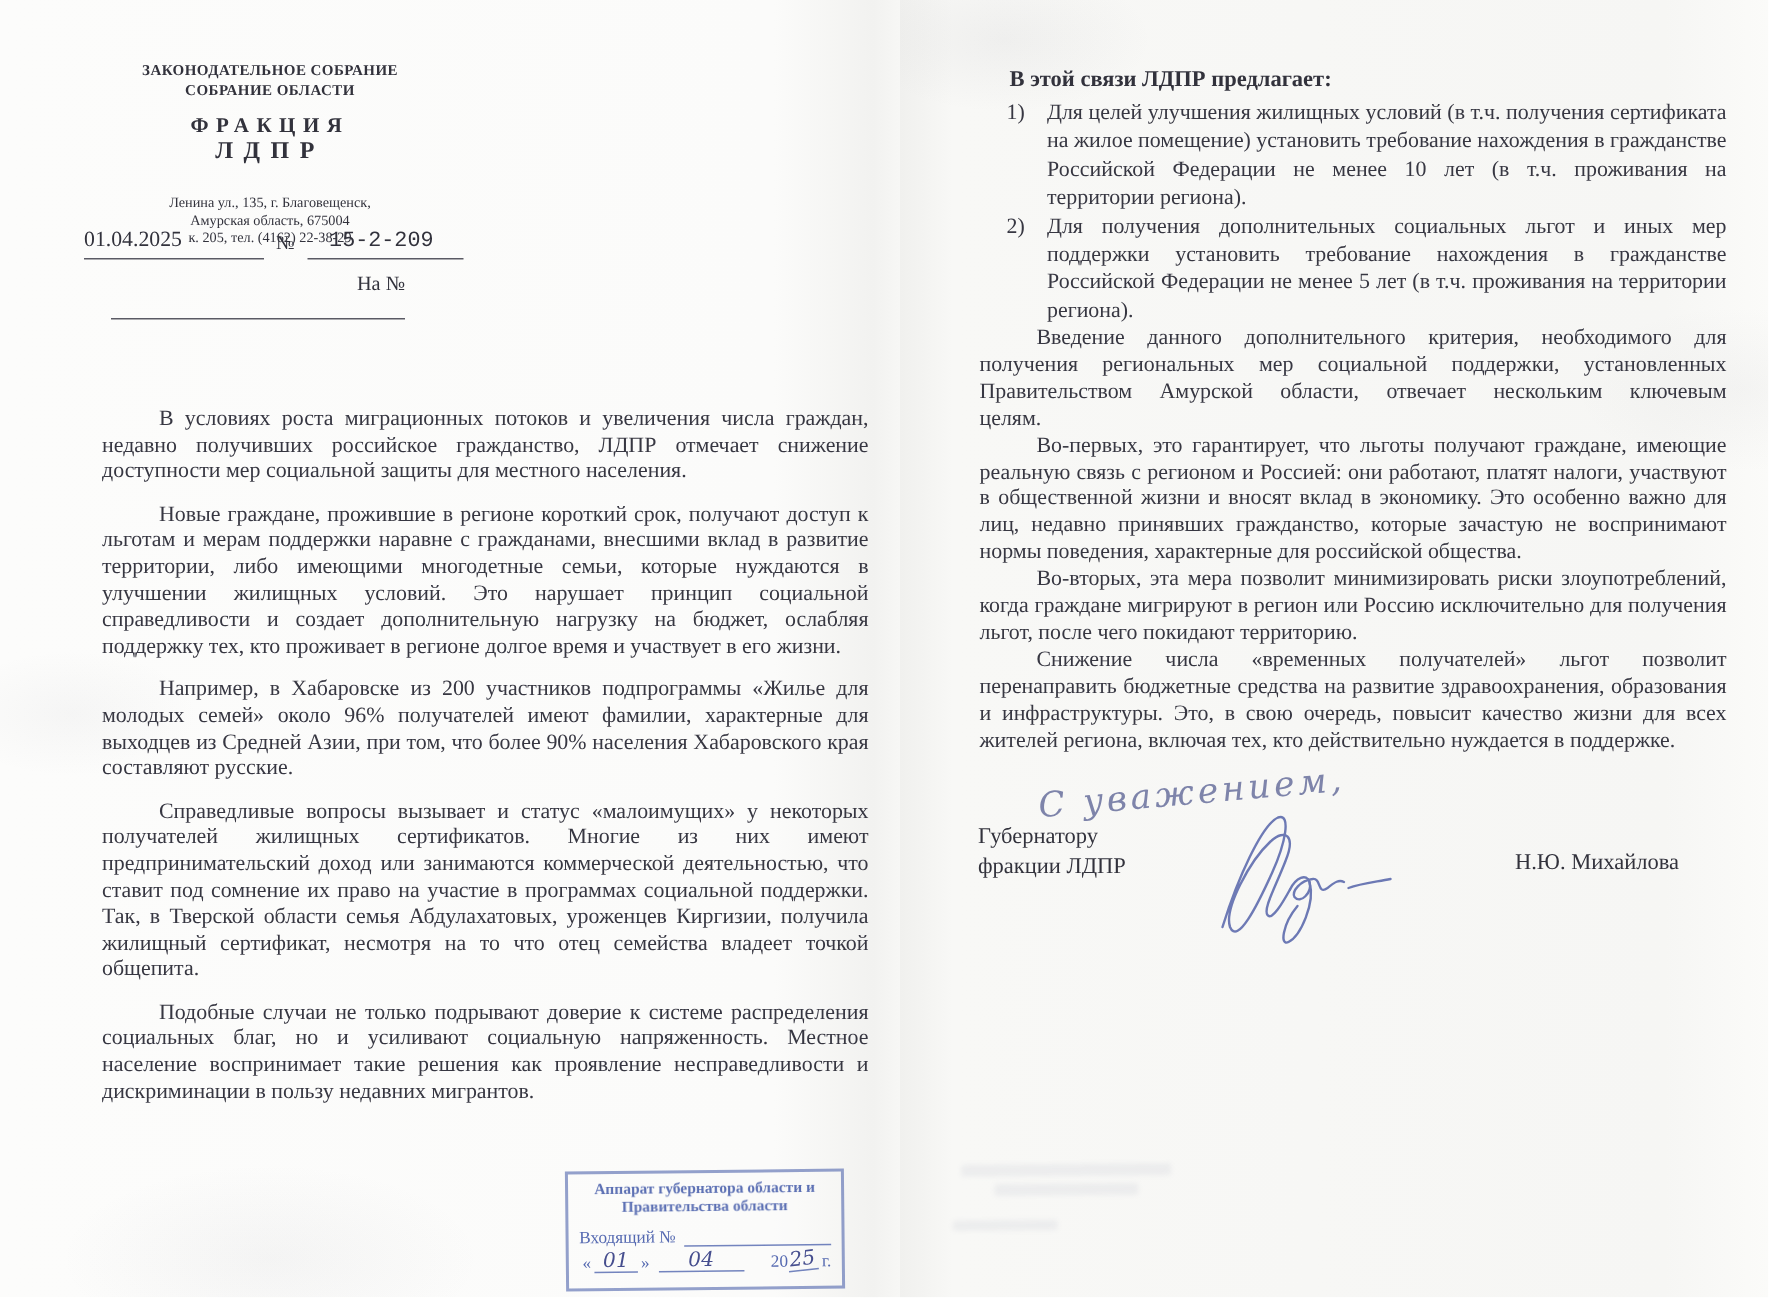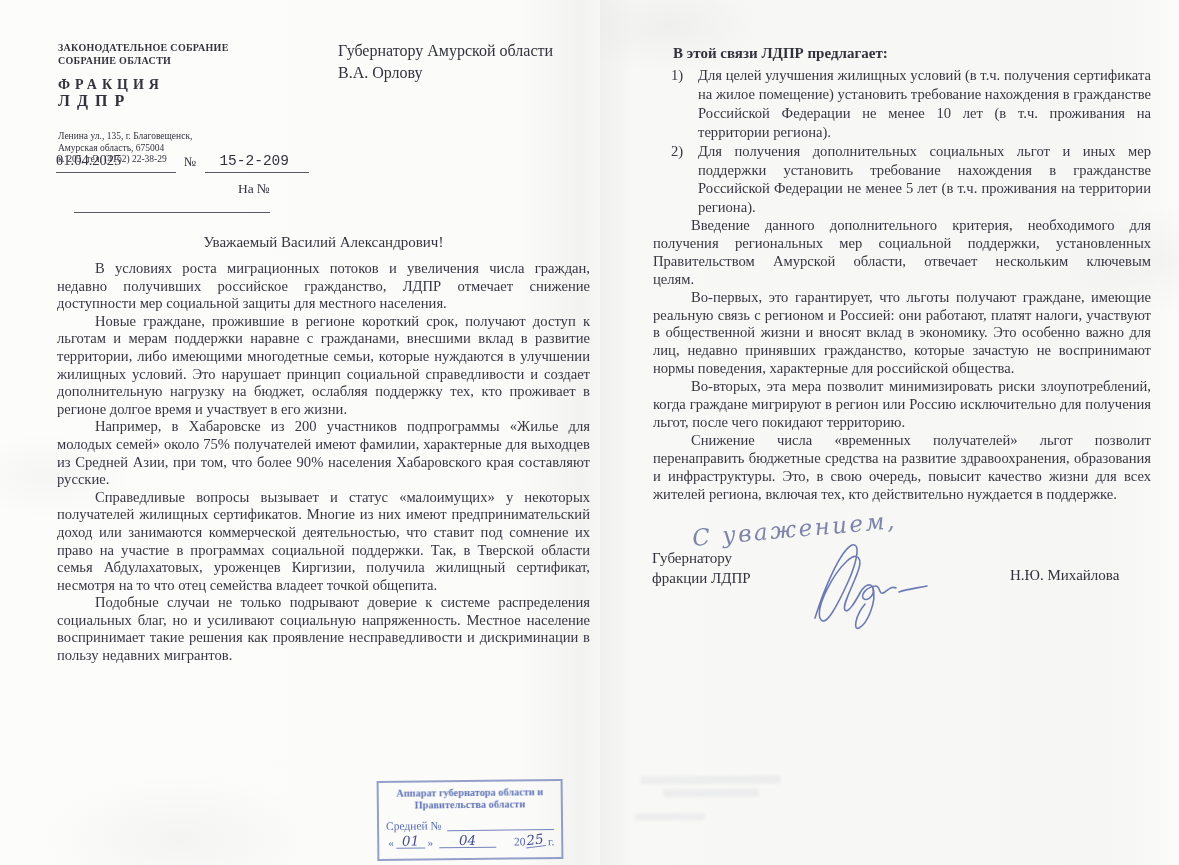--- a/index.html
+++ b/index.html
@@ -18,40 +18,40 @@
   .page2 {
     left:600px; width:579px;
     background:
       radial-gradient(140px 70px at 12% 3%, rgba(120,120,130,0.07), rgba(120,120,130,0) 70%),
       radial-gradient(160px 80px at 97% 30%, rgba(120,120,130,0.05), rgba(120,120,130,0) 70%),
       linear-gradient(90deg, #f0f0ee 0%, #f8f8f6 6%, #f6f6f4 88%, #fbfbf9 100%);
     text-decoration: underline;
   }
 
   
-  .letterhead { position:absolute; left:58px; top:42px; width:244px; text-align:left; color:#32323c; }
+  .letterhead { position:absolute; left:58px; top:42px; width:244px; text-align:center; color:#32323c; }
   .lh-org { font-size:10px; font-weight:bold; letter-spacing:0.3px; line-height:12.5px; }
   .lh-faction1 { margin-top:10px; font-size:14px; font-weight:bold; letter-spacing:5px; line-height:15px; }
   .lh-faction2 { font-size:16px; font-weight:bold; letter-spacing:7px; line-height:18px; }
   .lh-addr { font-size:9.5px; line-height:11.5px; }
   .lh-addr.first { margin-top:21px; }
 
   .reg-row { position:absolute; left:56px; top:152px; display:flex; align-items:flex-end; font-size:14.5px; color:#32323c; }
   .field-date { width:120px; border-bottom:1px solid #5a5a64; padding-bottom:3px; }
   .num-sign { margin:0 9px 3px 8px; font-size:13px; }
   .field-num { width:104px; border-bottom:1px solid #5a5a64; padding-bottom:3px; padding-left:14px; box-sizing:border-box;font-family:Liberation Mono, monospace; }
   .na-row { position:absolute; left:64px; top:181px; display:flex; align-items:flex-end; font-size:13.5px; color:#32323c;flex-direction:column; }
   .na-line { width:196px; height:15px; border-bottom:1px solid #5a5a64; margin-left:10px; }
 
   .recipient { position:absolute; left:338px; top:40px; font-size:16px; line-height:21.5px; color:#32323c; }
 
   .salutation { position:absolute; left:57px; top:234px; width:533px; text-align:center; font-size:15px; color:#34343f; }
 
   .body1 { position:absolute; left:57px; top:260px; width:533px; font-size:14.6px; line-height:17.6px; text-align:justify; color:#373742; }
-  .body1 p { margin:0; text-indent:38px; }
+  .body1 p { margin:11px; text-indent:38px; }
 
   
   .stamp {
     position:absolute; left:377px; top:780px; width:186px; height:80px; box-sizing:border-box;
     border:2px solid rgba(82,103,174,0.62); transform:rotate(-0.6deg);
     padding:5px 7px 4px; background:rgba(255,255,255,0.15);
   }
   .stamp-head { text-align:center; font-size:10.3px; font-weight:bold; line-height:12px; color:rgba(70,92,170,0.88); filter:blur(0.2px); }
   .stamp-in { margin-top:7px; display:flex; align-items:flex-end; font-size:11.5px; color:rgba(70,92,170,0.92); }
   .stamp-in .line { flex:1; border-bottom:1px solid rgba(70,92,170,0.75); margin-left:6px; height:12px; }
@@ -113,42 +113,37 @@
       <span class="field-date">01.04.2025</span>
       <span class="num-sign">№</span>
       <span class="field-num">15-2-209</span>
     </div>
 
     <div class="na-row">
       <span>На №</span>
       <span class="na-line"></span>
     </div>
 
-    <div class="recipient">
-      <div>Губернатору Амурской области</div>
-      <div>В.А. Орлову</div>
-    </div>
-
-    <div class="salutation">Уважаемый Василий Александрович!</div>
+
 
     <div class="body1">
       <p>В условиях роста миграционных потоков и увеличения числа граждан, недавно получивших российское гражданство, ЛДПР отмечает снижение доступности мер социальной защиты для местного населения.</p>
       <p>Новые граждане, прожившие в регионе короткий срок, получают доступ к льготам и мерам поддержки наравне с гражданами, внесшими вклад в развитие территории, либо имеющими многодетные семьи, которые нуждаются в улучшении жилищных условий. Это нарушает принцип социальной справедливости и создает дополнительную нагрузку на бюджет, ослабляя поддержку тех, кто проживает в регионе долгое время и участвует в его жизни.</p>
-      <p>Например, в Хабаровске из 200 участников подпрограммы «Жилье для молодых семей» около 75% получателей имеют фамилии, характерные для выходцев из Средней Азии, при том, что более 90% населения Хабаровского края составляют русские.</p>
+      <p>Например, в Хабаровске из 200 участников подпрограммы «Жилье для молодых семей» около 96% получателей имеют фамилии, характерные для выходцев из Средней Азии, при том, что более 90% населения Хабаровского края составляют русские.</p>
       <p>Справедливые вопросы вызывает и статус «малоимущих» у некоторых получателей жилищных сертификатов. Многие из них имеют предпринимательский доход или занимаются коммерческой деятельностью, что ставит под сомнение их право на участие в программах социальной поддержки. Так, в Тверской области семья Абдулахатовых, уроженцев Киргизии, получила жилищный сертификат, несмотря на то что отец семейства владеет точкой общепита.</p>
       <p>Подобные случаи не только подрывают доверие к системе распределения социальных благ, но и усиливают социальную напряженность. Местное население воспринимает такие решения как проявление несправедливости и дискриминации в пользу недавних мигрантов.</p>
     </div>
 
     <div class="stamp">
       <div class="stamp-head">
         <div>Аппарат губернатора области и</div>
         <div>Правительства области</div>
       </div>
       <div class="stamp-in">
-        <span>Средней №</span>
+        <span>Входящий №</span>
         <span class="line"></span>
       </div>
       <div class="stamp-date">
         <span class="sd-q">«</span>
         <span class="hw u sd-day">01</span>
         <span class="sd-q">»</span>
         <span class="hw u sd-month">04</span>
         <span class="sd-year-prefix">20</span>
         <span class="hw u sd-year">25</span>
         <span>г.</span>

